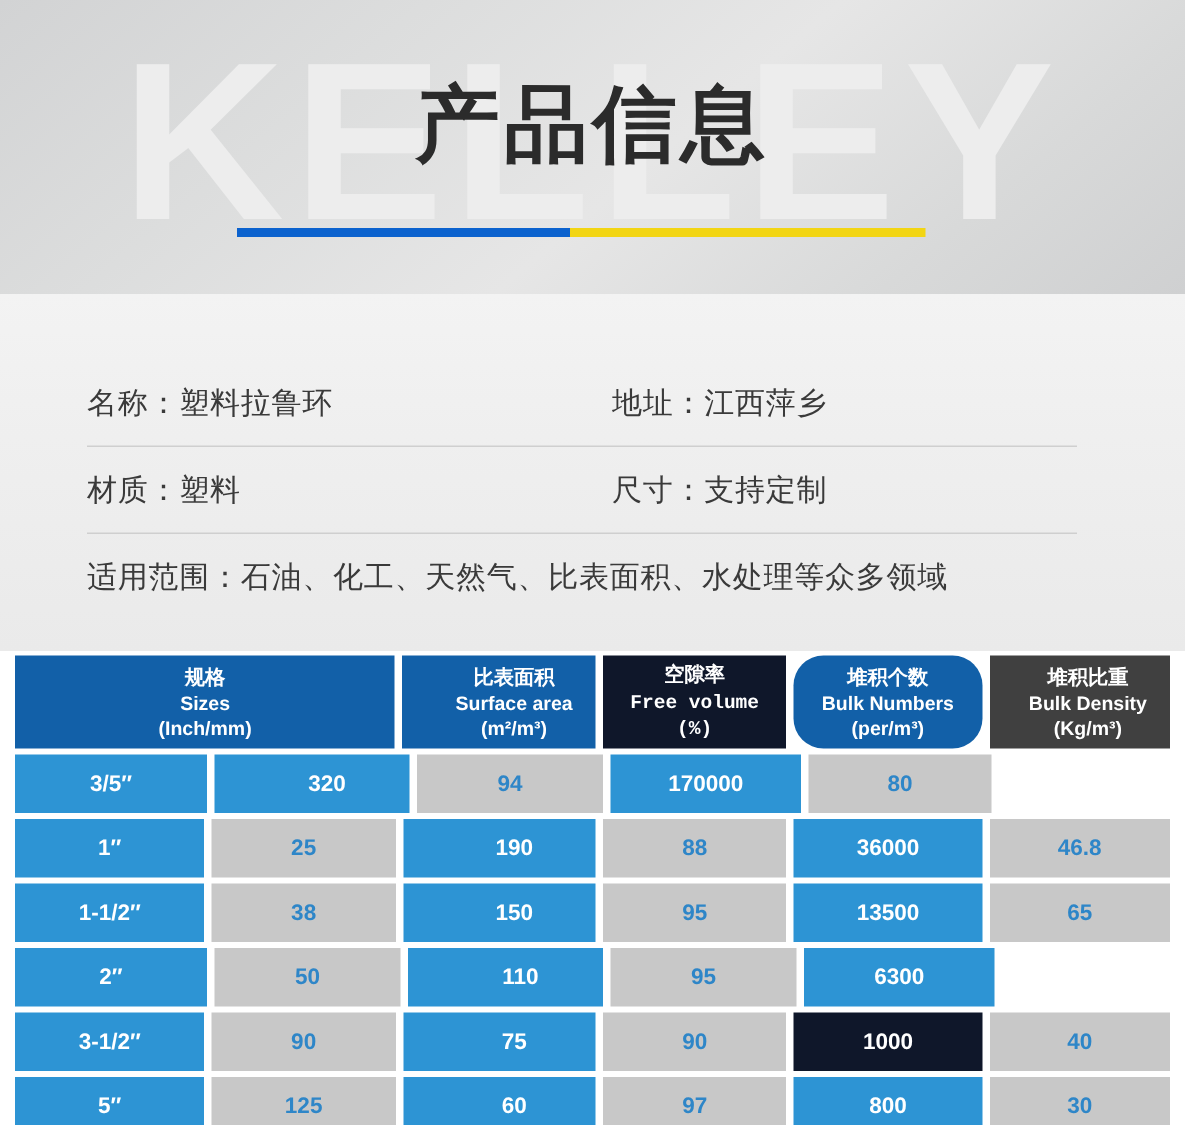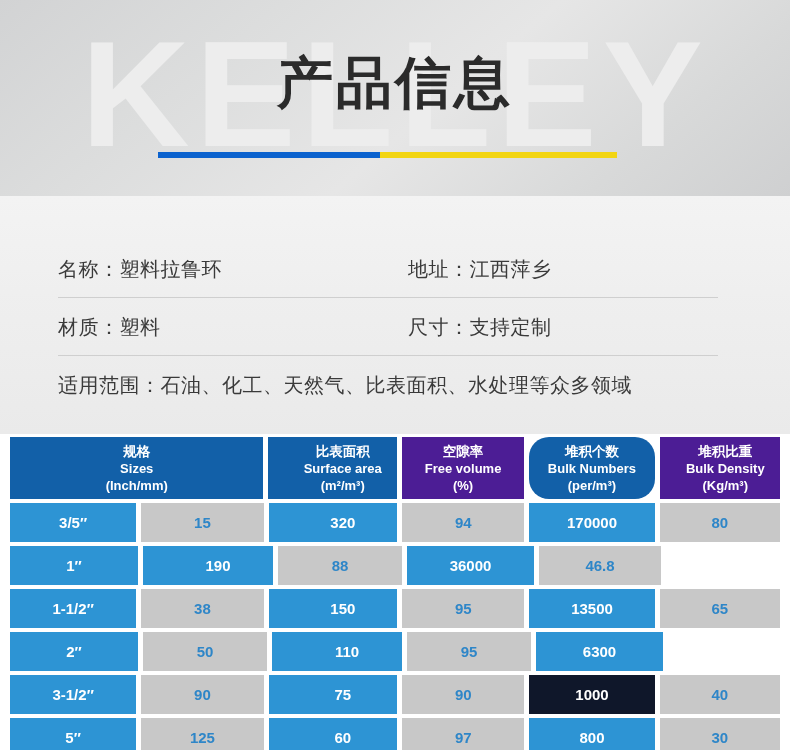--- a/index.html
+++ b/index.html
@@ -196,48 +196,48 @@
       <div class="cell c-size-full" style="background: rgb(18, 96, 168);">
         <span class="head-line cn">规格</span>
         <span class="head-line">Sizes</span>
         <span class="head-line">(Inch/mm)</span>
       </div>
       <div class="cell c-surface" style="background: rgb(18, 96, 168);">
         <span class="head-line cn">比表面积</span>
         <span class="head-line">Surface area</span>
         <span class="head-line">(m²/m³)</span>
       </div>
-      <div class="cell c-free" style="background: #4c1d95;">
+      <div class="cell c-free" style="background: #0f172a; font-family: Liberation Mono, monospace;">
         <span class="head-line cn">空隙率</span>
         <span class="head-line">Free volume</span>
         <span class="head-line">(%)</span>
       </div>
       <div class="cell c-bulkn" style="background: rgb(18, 96, 168); border-radius: 20px;">
         <span class="head-line cn">堆积个数</span>
         <span class="head-line">Bulk Numbers</span>
         <span class="head-line">(per/m³)</span>
       </div>
-      <div class="cell c-bulkd" style="background: #4c1d95; padding-left: 11px;">
+      <div class="cell c-bulkd" style="background: #404040; padding-left: 11px;">
         <span class="head-line cn">堆积比重</span>
         <span class="head-line">Bulk Density</span>
         <span class="head-line">(Kg/m³)</span>
       </div>
     </div>
 
     <div class="trow data-row">
       <div class="cell c-size-a blue" style="background: rgb(45, 148, 212);">3/5″</div>
-      <div class="cell c-size-b gray" style="background: rgb(200, 200, 200); color: rgb(46, 134, 200);">15</div>
       <div class="cell c-surface blue" style="background: rgb(45, 148, 212);">320</div>
       <div class="cell c-free gray" style="background: rgb(200, 200, 200); color: rgb(46, 134, 200);">94</div>
       <div class="cell c-bulkn blue" style="background: rgb(45, 148, 212);">170000</div>
       <div class="cell c-bulkd gray" style="background: rgb(200, 200, 200); color: rgb(46, 134, 200);">80</div>
     </div>
 
     <div class="trow data-row">
       <div class="cell c-size-a blue" style="background: rgb(45, 148, 212);">1″</div>
+      <div class="cell c-size-b gray" style="background: rgb(200, 200, 200); color: rgb(46, 134, 200);">25</div>
       <div class="cell c-surface blue" style="background: rgb(45, 148, 212);">190</div>
       <div class="cell c-free gray" style="background: rgb(200, 200, 200); color: rgb(46, 134, 200);">88</div>
       <div class="cell c-bulkn blue" style="background: rgb(45, 148, 212);">36000</div>
       <div class="cell c-bulkd gray" style="background: rgb(200, 200, 200); color: rgb(46, 134, 200);">46.8</div>
     </div>
 
     <div class="trow data-row">
       <div class="cell c-size-a blue" style="background: rgb(45, 148, 212);">1-1/2″</div>
       <div class="cell c-size-b gray" style="background: rgb(200, 200, 200); color: rgb(46, 134, 200);">38</div>
       <div class="cell c-surface blue" style="background: rgb(45, 148, 212);">150</div>

